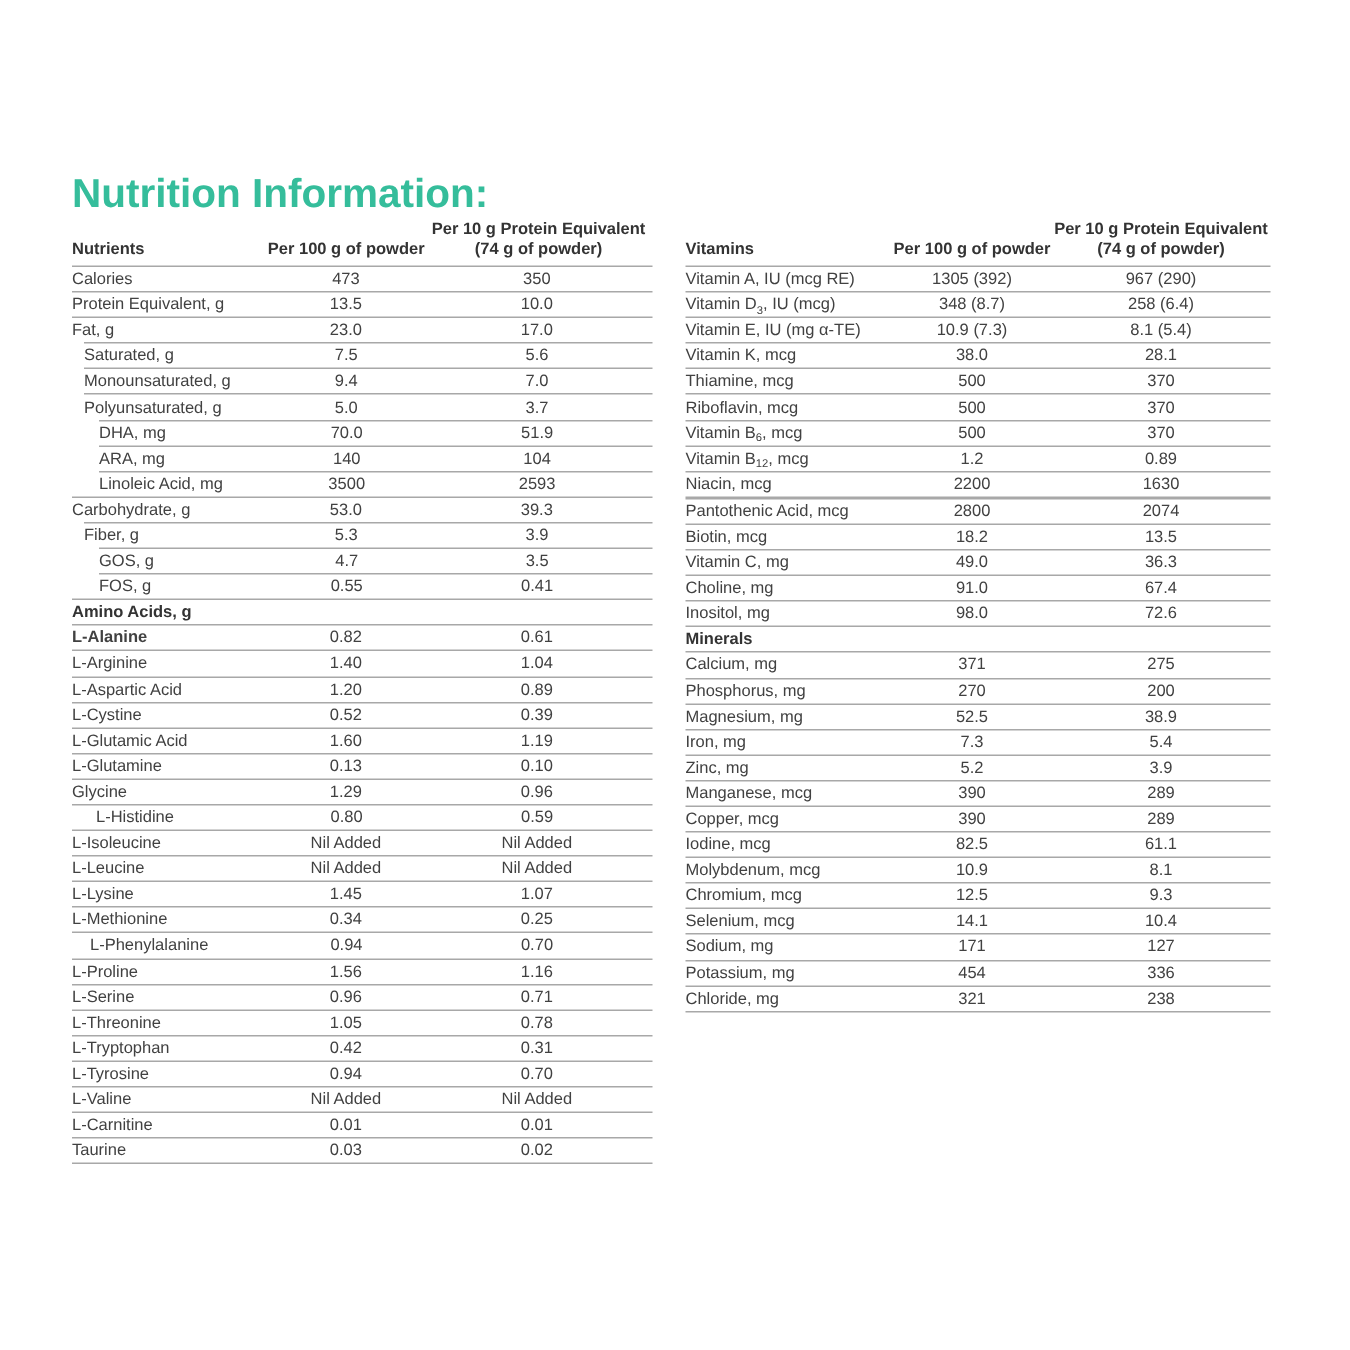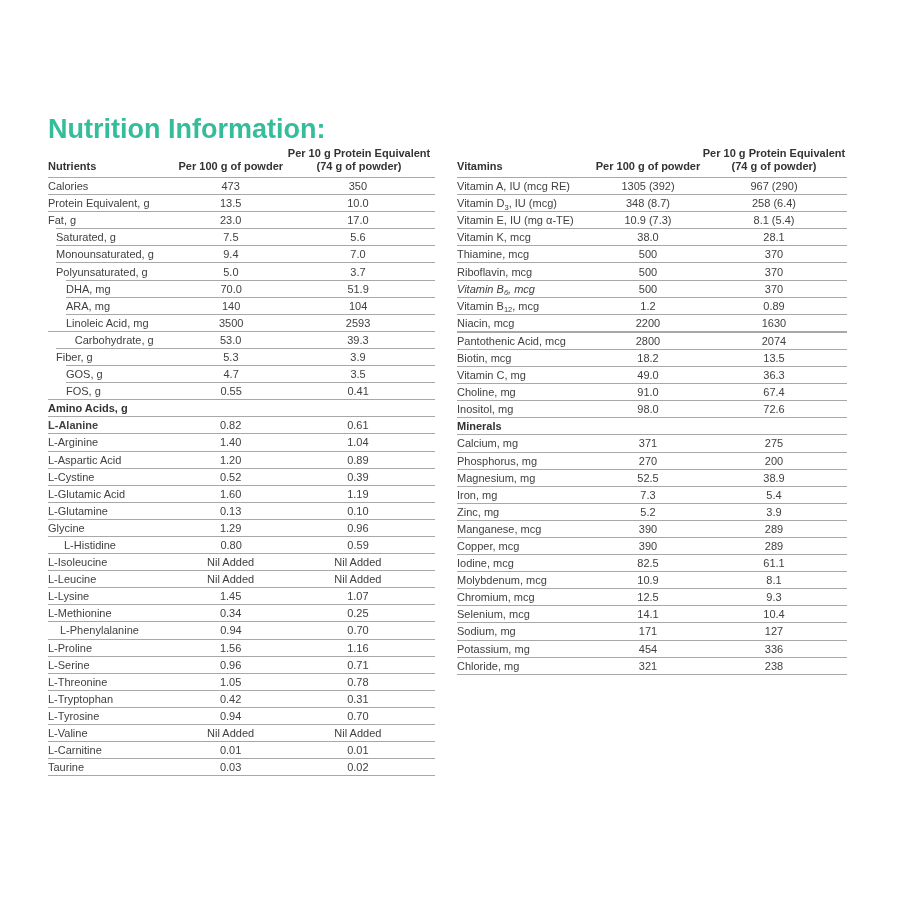--- a/index.html
+++ b/index.html
@@ -105,21 +105,21 @@
             <span class="c3">104</span>
           </div>
           <div class="hline" style="margin-left: 18px;"></div>
           <div class="row">
             <span class="c1" style="padding-left: 18px;">Linoleic Acid, mg</span>
             <span class="c2">3500</span>
             <span class="c3">2593</span>
           </div>
           <div class="hline" style="margin-left: 0px;"></div>
           <div class="row">
-            <span class="c1" style="padding-left: 0px; text-align: center;">Carbohydrate, g</span>
+            <span class="c1" style="padding-left: 0px;">Carbohydrate, g</span>
             <span class="c2">53.0</span>
             <span class="c3">39.3</span>
           </div>
           <div class="hline" style="margin-left: 8px;"></div>
           <div class="row">
             <span class="c1" style="padding-left: 8px;">Fiber, g</span>
             <span class="c2">5.3</span>
             <span class="c3">3.9</span>
           </div>
           <div class="hline" style="margin-left: 18px;"></div>
@@ -309,21 +309,21 @@
             <span class="c3">370</span>
           </div>
           <div class="hline" style="margin-left: 0px;"></div>
           <div class="row">
             <span class="c1" style="padding-left: 0px;">Riboflavin, mcg</span>
             <span class="c2">500</span>
             <span class="c3">370</span>
           </div>
           <div class="hline" style="margin-left: 0px;"></div>
           <div class="row">
-            <span class="c1" style="padding-left: 0px; font-style: italic;"><span>Vitamin B</span><span class="sub">6</span><span>, mcg</span></span>
+            <span class="c1" style="padding-left: 0px;"><span>Vitamin B</span><span class="sub">6</span><span>, mcg</span></span>
             <span class="c2">500</span>
             <span class="c3">370</span>
           </div>
           <div class="hline" style="margin-left: 0px;"></div>
           <div class="row">
             <span class="c1" style="padding-left: 0px;"><span>Vitamin B</span><span class="sub">12</span><span>, mcg</span></span>
             <span class="c2">1.2</span>
             <span class="c3">0.89</span>
           </div>
           <div class="hline" style="margin-left: 0px;"></div>

